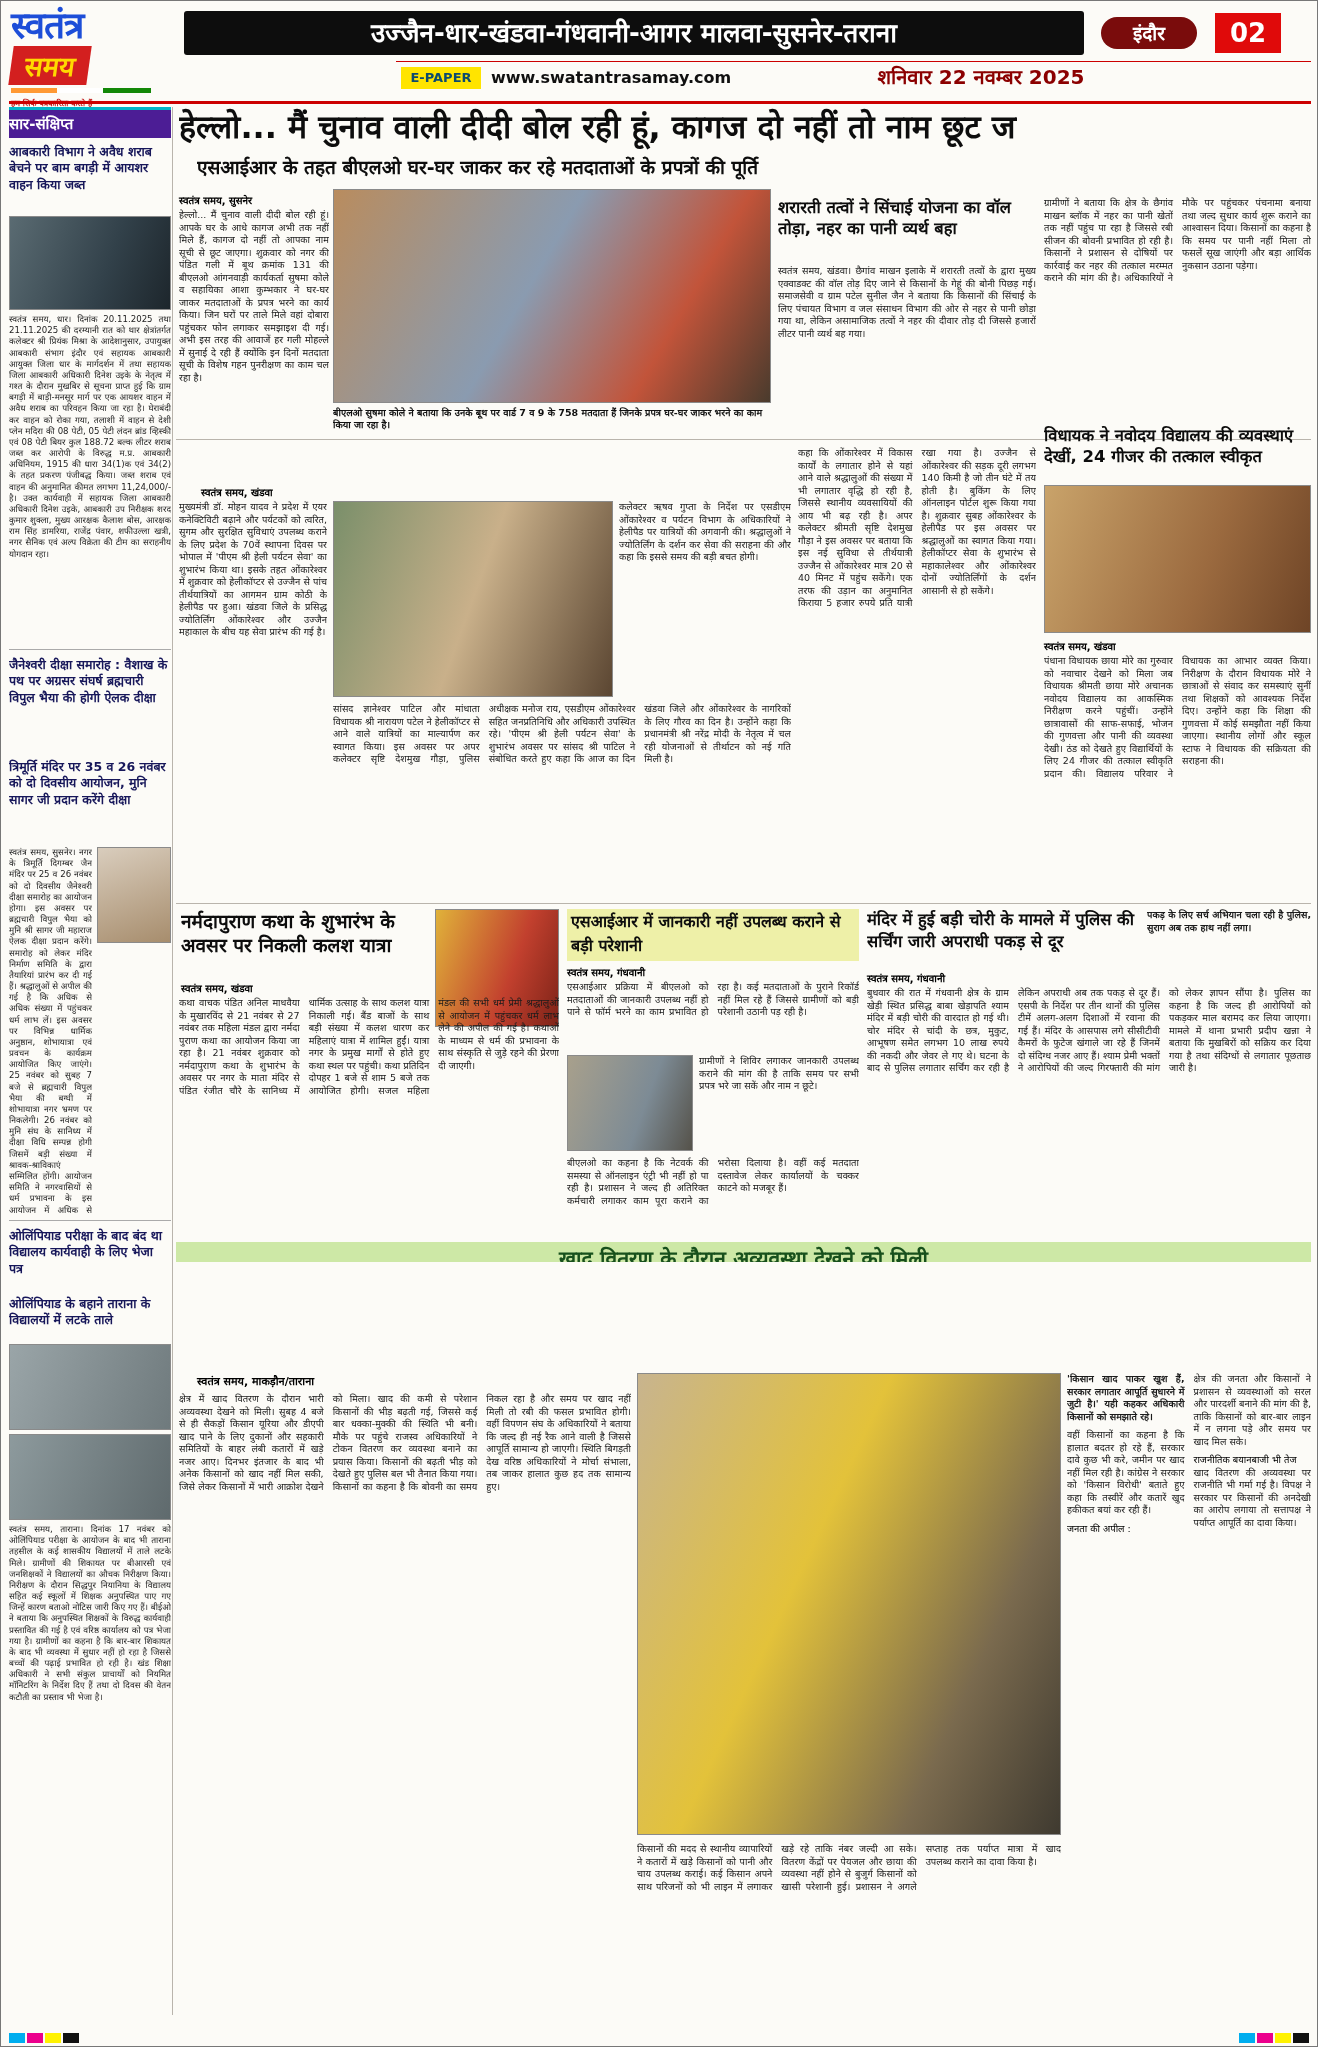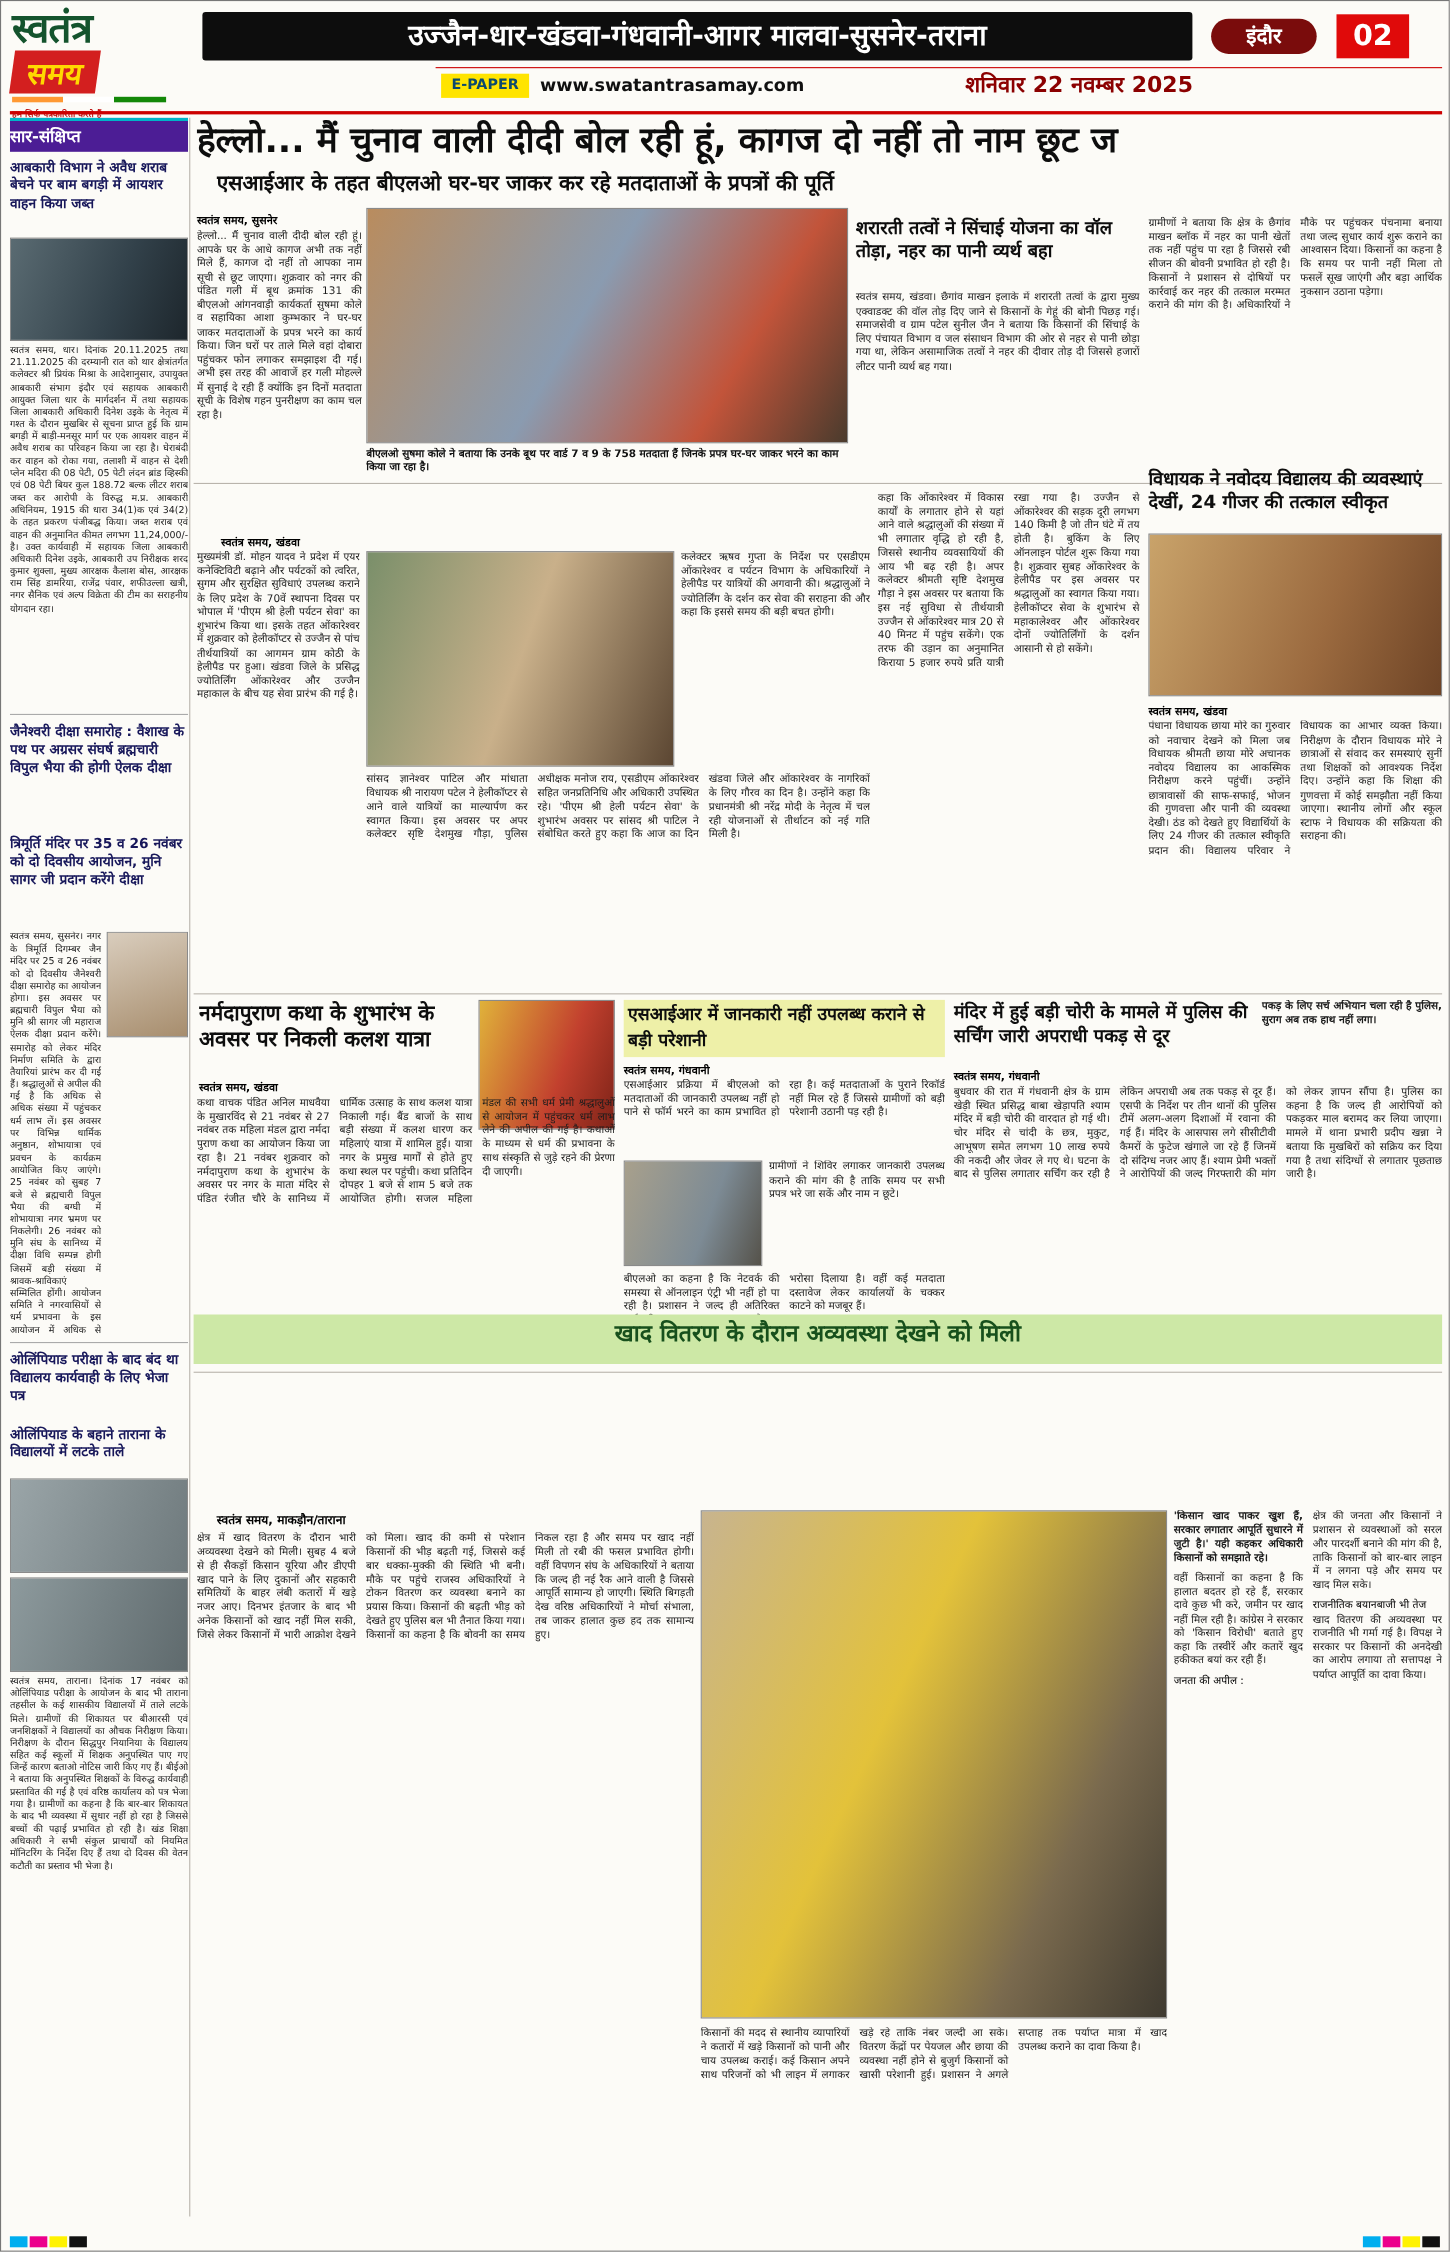--- a/index.html
+++ b/index.html
@@ -10,21 +10,21 @@
   .body-text{font-size:9.5px;line-height:1.32;text-align:justify;color:#1c1c1c;overflow:hidden;}
   .cols-2{column-count:2;column-gap:9px;}
   .cols-3{column-count:3;column-gap:9px;}
   .dateline{font-weight:bold;color:#000;font-size:10px;}
   .photo{position:absolute;border:1px solid #8a8a8a;}
   .caption{font-size:9.5px;font-weight:bold;color:#111;line-height:1.3;overflow:hidden;}
   .hl{font-weight:bold;color:#0d0d0d;overflow:hidden;}
   .rule-h{position:absolute;background:#b9b4ac;height:1px;}
   .rule-v{position:absolute;background:#b9b4ac;width:1px;}
   
-  .logo-top{font-size:37px;font-weight:bold;color:#14532d;line-height:1.0;letter-spacing:-1px;}
+  .logo-top{font-size:37px;font-weight:bold;color:#1d4ed8;line-height:1.0;letter-spacing:-1px;}
   .logo-ribbon{display:inline-block;background:#d31f1f;color:#ffd900;font-weight:bold;font-size:27px;
                padding:1px 14px;transform:skewX(-8deg);margin-top:2px;}
   .tagline{font-size:8px;font-weight:bold;color:#c01818;margin-top:4px;}
   .flag-accent{height:5px;width:140px;margin-top:3px;
                background:linear-gradient(90deg,#ff9933 33%,#ffffff 33% 66%,#138808 66%);}
   .region-band{background:#0d0d0d;color:#ffffff;font-size:26px;font-weight:bold;text-align:center;
                line-height:44px;border-radius:3px;overflow:hidden;white-space:nowrap;}
   .edition-badge{background:#7a0c0c;color:#fff;font-size:19px;font-weight:bold;text-align:center;
                  line-height:32px;border-radius:16px;}
   .page-num{background:#e00a0a;color:#fff;font-size:26px;font-weight:bold;text-align:center;line-height:40px;}
@@ -139,21 +139,21 @@
   <div class="abs body-text" style="left:698px;top:1054px;width:160px;height:96px;">ग्रामीणों ने शिविर लगाकर जानकारी उपलब्ध कराने की मांग की है ताकि समय पर सभी प्रपत्र भरे जा सकें और नाम न छूटे।</div>
   <div class="abs hl" style="left:866px;top:908px;width:272px;height:56px;font-size:16.5px;line-height:22px;">मंदिर में हुई बड़ी चोरी के मामले में पुलिस की सर्चिंग जारी अपराधी पकड़ से दूर</div>
 
   <div class="abs body-text cols-2" style="left:566px;top:1156px;width:292px;height:86px;">बीएलओ का कहना है कि नेटवर्क की समस्या से ऑनलाइन एंट्री भी नहीं हो पा रही है। प्रशासन ने जल्द ही अतिरिक्त कर्मचारी लगाकर काम पूरा कराने का भरोसा दिलाया है। वहीं कई मतदाता दस्तावेज लेकर कार्यालयों के चक्कर काटने को मजबूर हैं।</div>
   <div class="abs body-text" style="left:1146px;top:908px;width:164px;height:58px;font-weight:bold;">पकड़ के लिए सर्च अभियान चला रही है पुलिस, सुराग अब तक हाथ नहीं लगा।</div>
   <div class="abs dateline" style="left:866px;top:970px;width:170px;">स्वतंत्र समय, गंधवानी</div>
   <div class="abs body-text cols-3" style="left:866px;top:986px;width:444px;height:254px;">बुधवार की रात में गंधवानी क्षेत्र के ग्राम खेड़ी स्थित प्रसिद्ध बाबा खेड़ापति श्याम मंदिर में बड़ी चोरी की वारदात हो गई थी। चोर मंदिर से चांदी के छत्र, मुकुट, आभूषण समेत लगभग 10 लाख रुपये की नकदी और जेवर ले गए थे। घटना के बाद से पुलिस लगातार सर्चिंग कर रही है लेकिन अपराधी अब तक पकड़ से दूर हैं। एसपी के निर्देश पर तीन थानों की पुलिस टीमें अलग-अलग दिशाओं में रवाना की गई हैं। मंदिर के आसपास लगे सीसीटीवी कैमरों के फुटेज खंगाले जा रहे हैं जिनमें दो संदिग्ध नजर आए हैं। श्याम प्रेमी भक्तों ने आरोपियों की जल्द गिरफ्तारी की मांग को लेकर ज्ञापन सौंपा है। पुलिस का कहना है कि जल्द ही आरोपियों को पकड़कर माल बरामद कर लिया जाएगा। मामले में थाना प्रभारी प्रदीप खन्ना ने बताया कि मुखबिरों को सक्रिय कर दिया गया है तथा संदिग्धों से लगातार पूछताछ जारी है।</div>
 
   <div class="rule-h" style="left:175px;top:1246px;width:1135px;"></div>
 
-  <div class="abs green-band" style="left:175px;top:1194px;width:1135px;height:45px;">खाद वितरण के दौरान अव्यवस्था देखने को मिली</div>
+  <div class="abs green-band" style="left:175px;top:1241px;width:1135px;height:20px;">खाद वितरण के दौरान अव्यवस्था देखने को मिली</div>
   <div class="abs dateline" style="left:196px;top:1372px;width:240px;font-size:11px;">स्वतंत्र समय, माकड़ौन/ताराना</div>
 
   <div class="abs body-text cols-3" style="left:178px;top:1392px;width:452px;height:618px;">क्षेत्र में खाद वितरण के दौरान भारी अव्यवस्था देखने को मिली। सुबह 4 बजे से ही सैकड़ों किसान यूरिया और डीएपी खाद पाने के लिए दुकानों और सहकारी समितियों के बाहर लंबी कतारों में खड़े नजर आए। दिनभर इंतजार के बाद भी अनेक किसानों को खाद नहीं मिल सकी, जिसे लेकर किसानों में भारी आक्रोश देखने को मिला। खाद की कमी से परेशान किसानों की भीड़ बढ़ती गई, जिससे कई बार धक्का-मुक्की की स्थिति भी बनी। मौके पर पहुंचे राजस्व अधिकारियों ने टोकन वितरण कर व्यवस्था बनाने का प्रयास किया। किसानों की बढ़ती भीड़ को देखते हुए पुलिस बल भी तैनात किया गया। किसानों का कहना है कि बोवनी का समय निकल रहा है और समय पर खाद नहीं मिली तो रबी की फसल प्रभावित होगी। वहीं विपणन संघ के अधिकारियों ने बताया कि जल्द ही नई रैक आने वाली है जिससे आपूर्ति सामान्य हो जाएगी। स्थिति बिगड़ती देख वरिष्ठ अधिकारियों ने मोर्चा संभाला, तब जाकर हालात कुछ हद तक सामान्य हुए।</div>
   <div class="photo" style="left:636px;top:1372px;width:424px;height:462px;background:linear-gradient(115deg,#c8b48e,#e3c23a 40%,#7a6a4e 75%,#3f3a30);"></div>
   <div class="abs body-text cols-3" style="left:636px;top:1842px;width:424px;height:168px;">किसानों की मदद से स्थानीय व्यापारियों ने कतारों में खड़े किसानों को पानी और चाय उपलब्ध कराई। कई किसान अपने साथ परिजनों को भी लाइन में लगाकर खड़े रहे ताकि नंबर जल्दी आ सके। वितरण केंद्रों पर पेयजल और छाया की व्यवस्था नहीं होने से बुजुर्ग किसानों को खासी परेशानी हुई। प्रशासन ने अगले सप्ताह तक पर्याप्त मात्रा में खाद उपलब्ध कराने का दावा किया है।</div>
 
   <div class="abs body-text cols-2" style="left:1066px;top:1372px;width:244px;height:638px;">
     <div style="font-weight:bold;margin-bottom:6px;">'किसान खाद पाकर खुश हैं, सरकार लगातार आपूर्ति सुधारने में जुटी है।' यही कहकर अधिकारी किसानों को समझाते रहे।</div>
     <div style="margin-bottom:6px;">वहीं किसानों का कहना है कि हालात बदतर हो रहे हैं, सरकार दावे कुछ भी करे, जमीन पर खाद नहीं मिल रही है। कांग्रेस ने सरकार को 'किसान विरोधी' बताते हुए कहा कि तस्वीरें और कतारें खुद हकीकत बयां कर रही हैं।</div>
     <div class="subhead-inline">जनता की अपील :</div>

